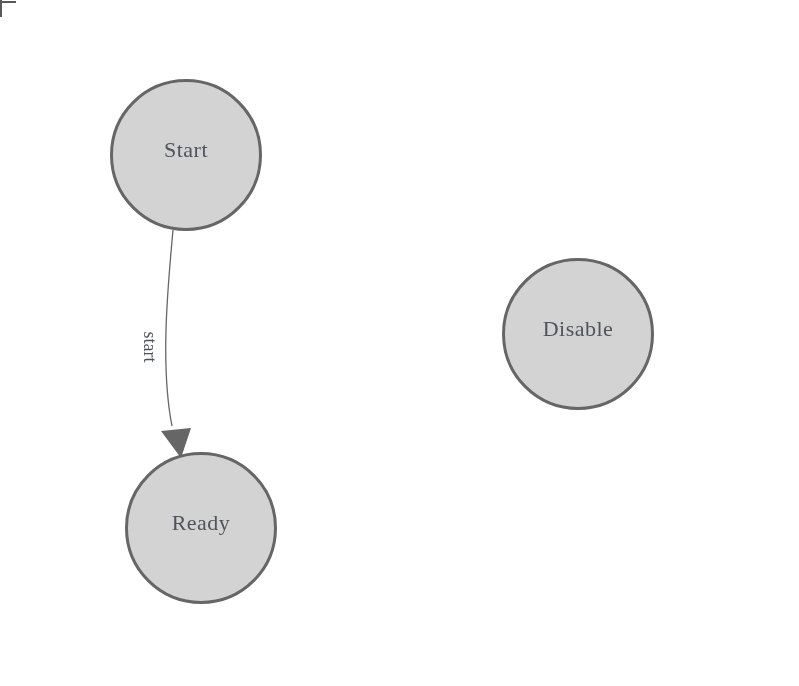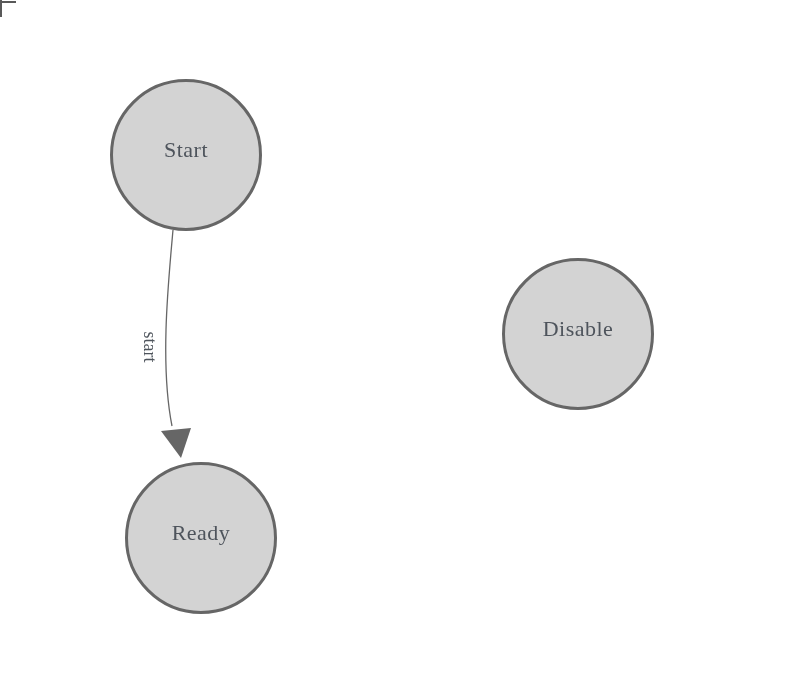--- a/index.html
+++ b/index.html
@@ -38,21 +38,21 @@
   .state-node .node-label {
     font-family: "Liberation Serif", serif;
     font-size: 22px;
     letter-spacing: 0.5px;
     color: #4e545c;
     position: relative;
     top: -5px;
     user-select: none;
   }
   .node-start   { left: 110px; top: 79px;  }
-  .node-ready   { left: 125px; top: 462px; }
+  .node-ready   { left: 125px; top: 452px; }
   .node-disable { left: 502px; top: 258px; }
 
   .edge-path {
     fill: none;
     stroke: #666666;
     stroke-width: 1.3;
   }
   .arrow-head {
     fill: #666666;
     stroke: none;

